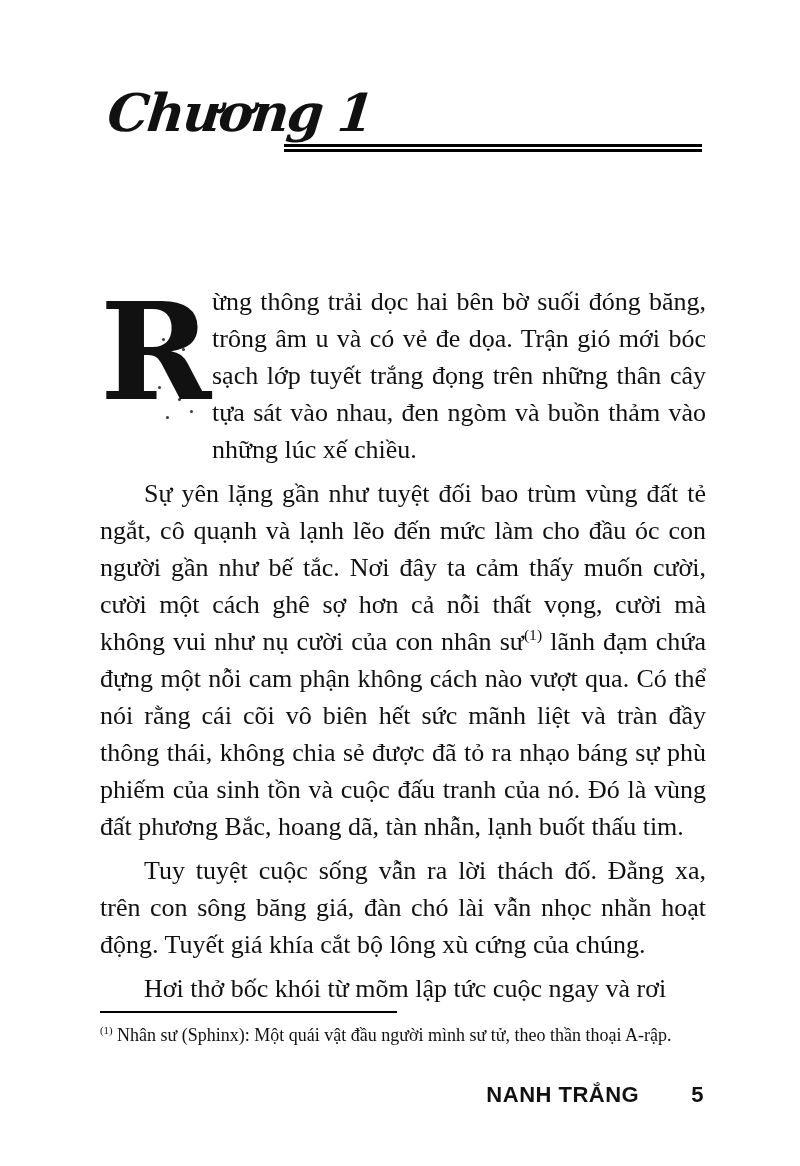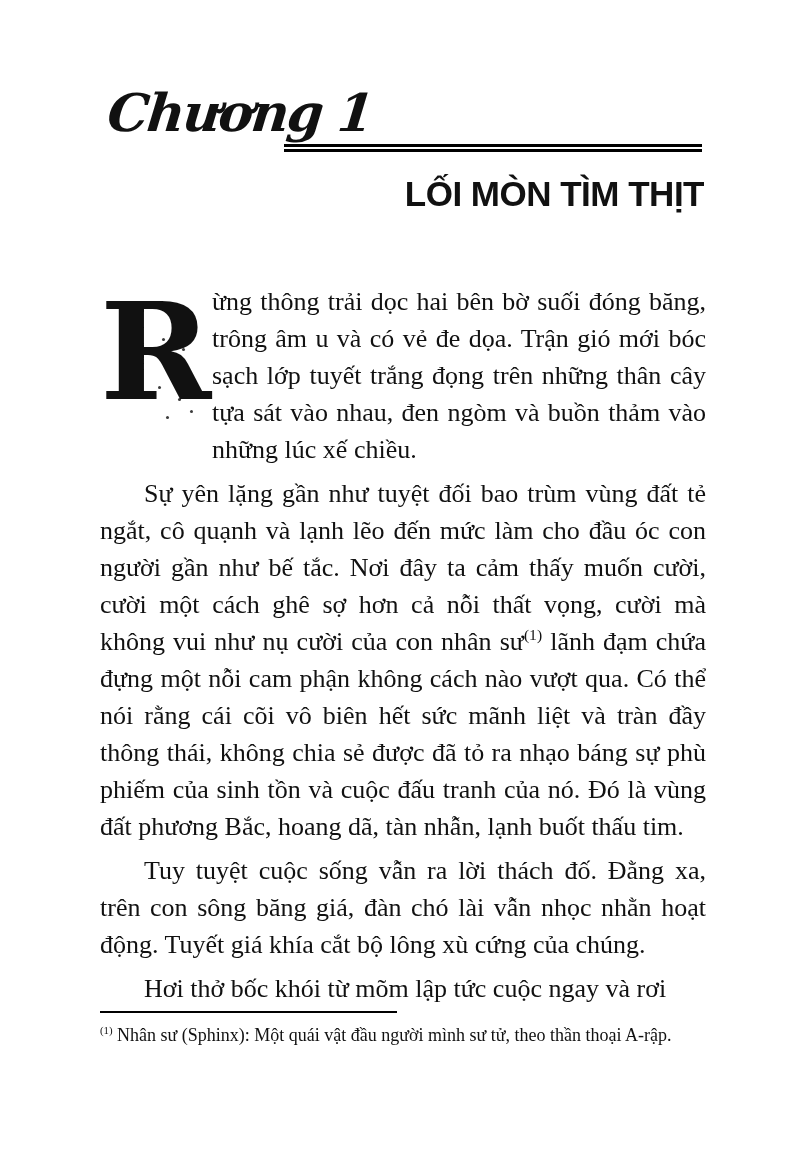--- a/index.html
+++ b/index.html
@@ -130,21 +130,20 @@
 </style>
 </head>
 <body>
 
 <div class="page">
 
   <div class="chapter-script">Chương 1</div>
 
   <div class="chapter-rule"></div>
 
-  <div class="chapter-title">LỐI MÒN TÌM THỊT</div>
 
   <div class="body-text">
 
     <p class="opening">
       <span class="drop-cap">
         <span class="ornament"></span>
         <span class="glyph">R</span>
       </span><span>ừng thông trải dọc hai bên bờ suối đóng băng, trông âm u và có vẻ đe dọa. Trận gió mới bóc sạch lớp tuyết trắng đọng trên những thân cây tựa sát vào nhau, đen ngòm và buồn thảm vào những lúc xế chiều.</span>
     </p>
 
@@ -157,14 +156,17 @@
     <p>Hơi thở bốc khói từ mõm lập tức cuộc ngay và rơi</p>
 
   </div>
 
   <div class="footnote-rule"></div>
 
   <div class="footnote">
     <span class="sup">(1)</span><span> Nhân sư (Sphinx): Một quái vật đầu người mình sư tử, theo thần thoại A-rập.</span>
   </div>
 
+  <div class="running-footer">
+    <span>NANH TRẮNG</span><span class="page-number">5</span>
+  </div>
 
 </div>
 
 </body></html>

